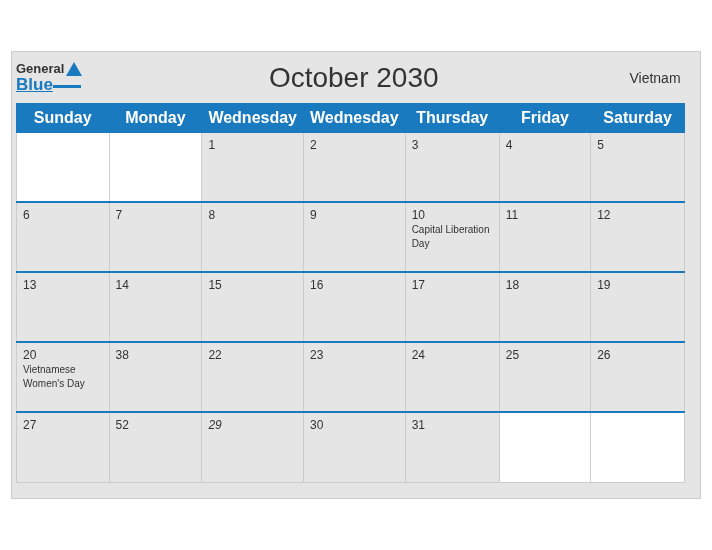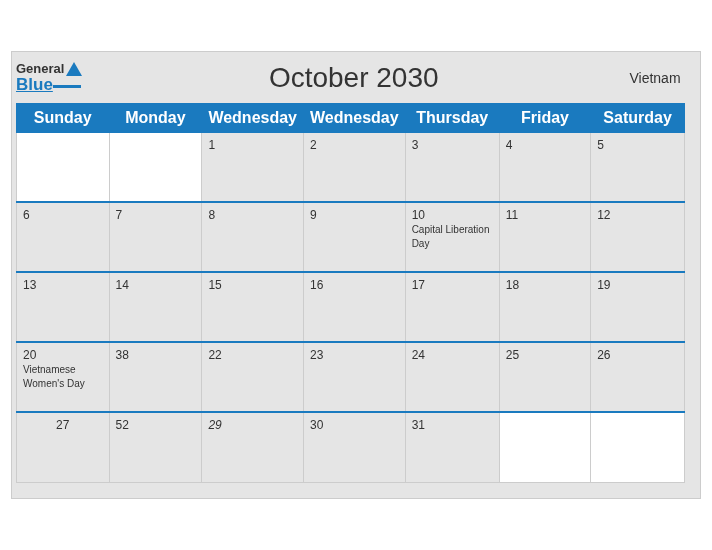--- a/index.html
+++ b/index.html
@@ -223,21 +223,21 @@
             <span class="day-number">24</span>
           </td>
           <td style="border-top: 2px solid rgb(26, 122, 191);">
             <span class="day-number">25</span>
           </td>
           <td style="border-top: 2px solid rgb(26, 122, 191);">
             <span class="day-number">26</span>
           </td>
         </tr>
         <tr class="top-border-row">
-          <td style="border-top: 2px solid rgb(26, 122, 191); text-align: center;">
+          <td style="border-top: 2px solid rgb(26, 122, 191);">
             <span class="day-number">27</span>
           </td>
           <td style="border-top: 2px solid rgb(26, 122, 191);">
             <span class="day-number">52</span>
           </td>
           <td style="border-top: 2px solid rgb(26, 122, 191); font-style: italic;">
             <span class="day-number">29</span>
           </td>
           <td style="border-top: 2px solid rgb(26, 122, 191);">
             <span class="day-number">30</span>

